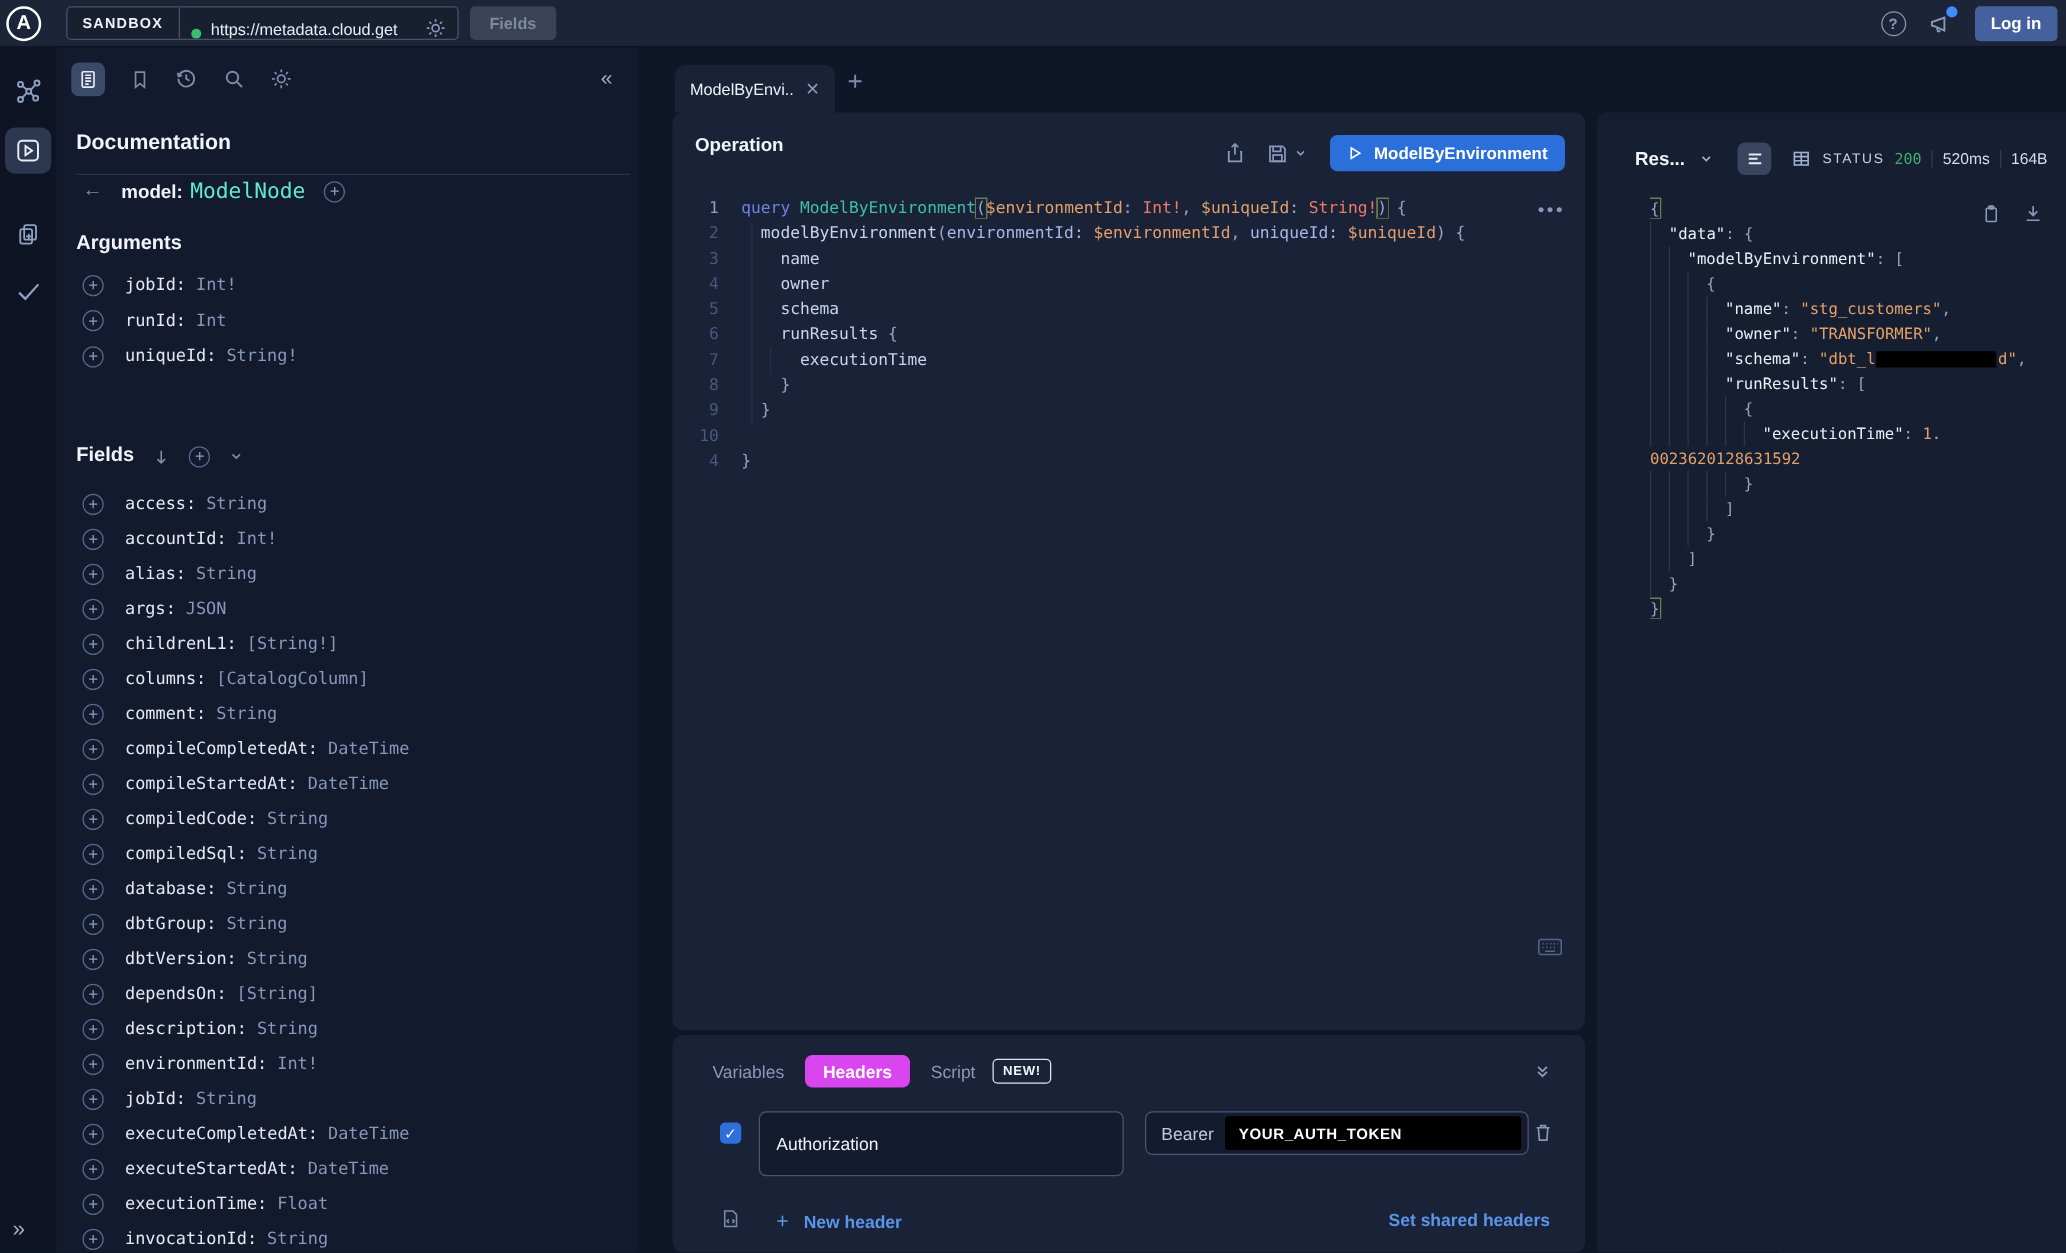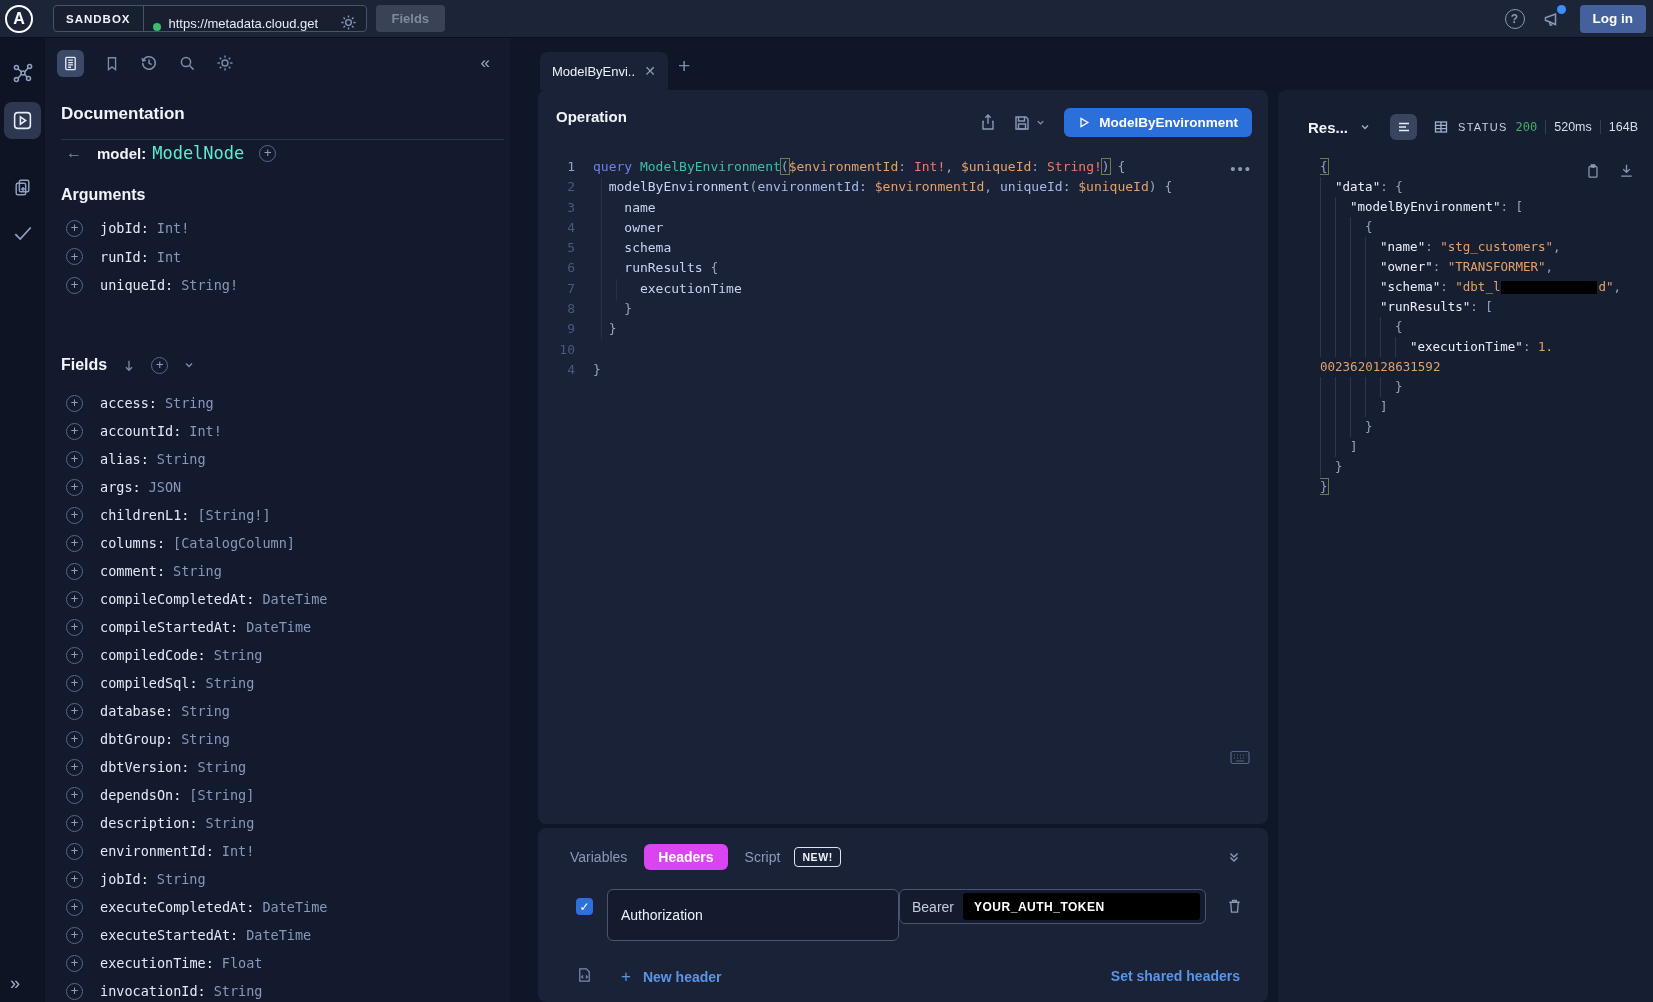--- a/index.html
+++ b/index.html
@@ -102,21 +102,21 @@
   .rtab.chip{background:#d946ef;color:#fff;font-weight:bold;border-radius:6px;padding:5px 14px;margin-left:17px}
   .rtab.script{margin-left:17px}
   .newbadge{margin-left:14px;border:1.5px solid #dfe5f0;color:#eef2fa;border-radius:4px;
             font-size:10.5px;font-weight:bold;letter-spacing:.6px;padding:3px 7px}
   .dblchev{margin-left:auto;color:#8b99b8}
   .cb{position:absolute;left:38px;top:70px;width:17px;height:17px;background:#2d6fdb;border-radius:4px;
       color:#fff;font-size:12px;display:flex;align-items:center;justify-content:center}
   .hname{position:absolute;left:69px;top:61px;width:292px;height:52px;background:#141b2e;
          border:1px solid #4a5670;border-radius:6px;color:#eef2fa;font-size:14px;padding:0 13px;
          font-family:"Liberation Sans",sans-serif;outline:none}
-  .hval{position:absolute;left:361px;top:61px;width:307px;height:35px;background:#141b2e;
+  .hval{position:absolute;left:378px;top:61px;width:307px;height:35px;background:#141b2e;
         border:1px solid #4a5670;border-radius:6px;display:flex;align-items:center;gap:9px;padding:0 5px 0 12px}
   .hval .pref{font-size:14px;color:#c3cbdc;flex:none}
   .token{flex:1;background:#000;color:#fff;border-radius:3px;height:27px;display:flex;align-items:center;
          padding:0 11px;font-family:Liberation Sans, sans-serif;font-weight:bold;font-size:12px;letter-spacing:.5px}
   .trash{position:absolute;left:688px;top:69px;color:#8b99b8}
   .envicon{position:absolute;left:38px;top:138px;color:#7d8cab}
   .newhdr{position:absolute;left:83px;top:139px;display:flex;align-items:center;gap:12px;
           color:#5b95e8;font-weight:bold;font-size:14px}
   .newhdr .plus{font-size:17px;font-weight:normal}
   .sharedhdr{position:absolute;right:28px;top:140px;color:#5b95e8;font-weight:bold;font-size:14px}

